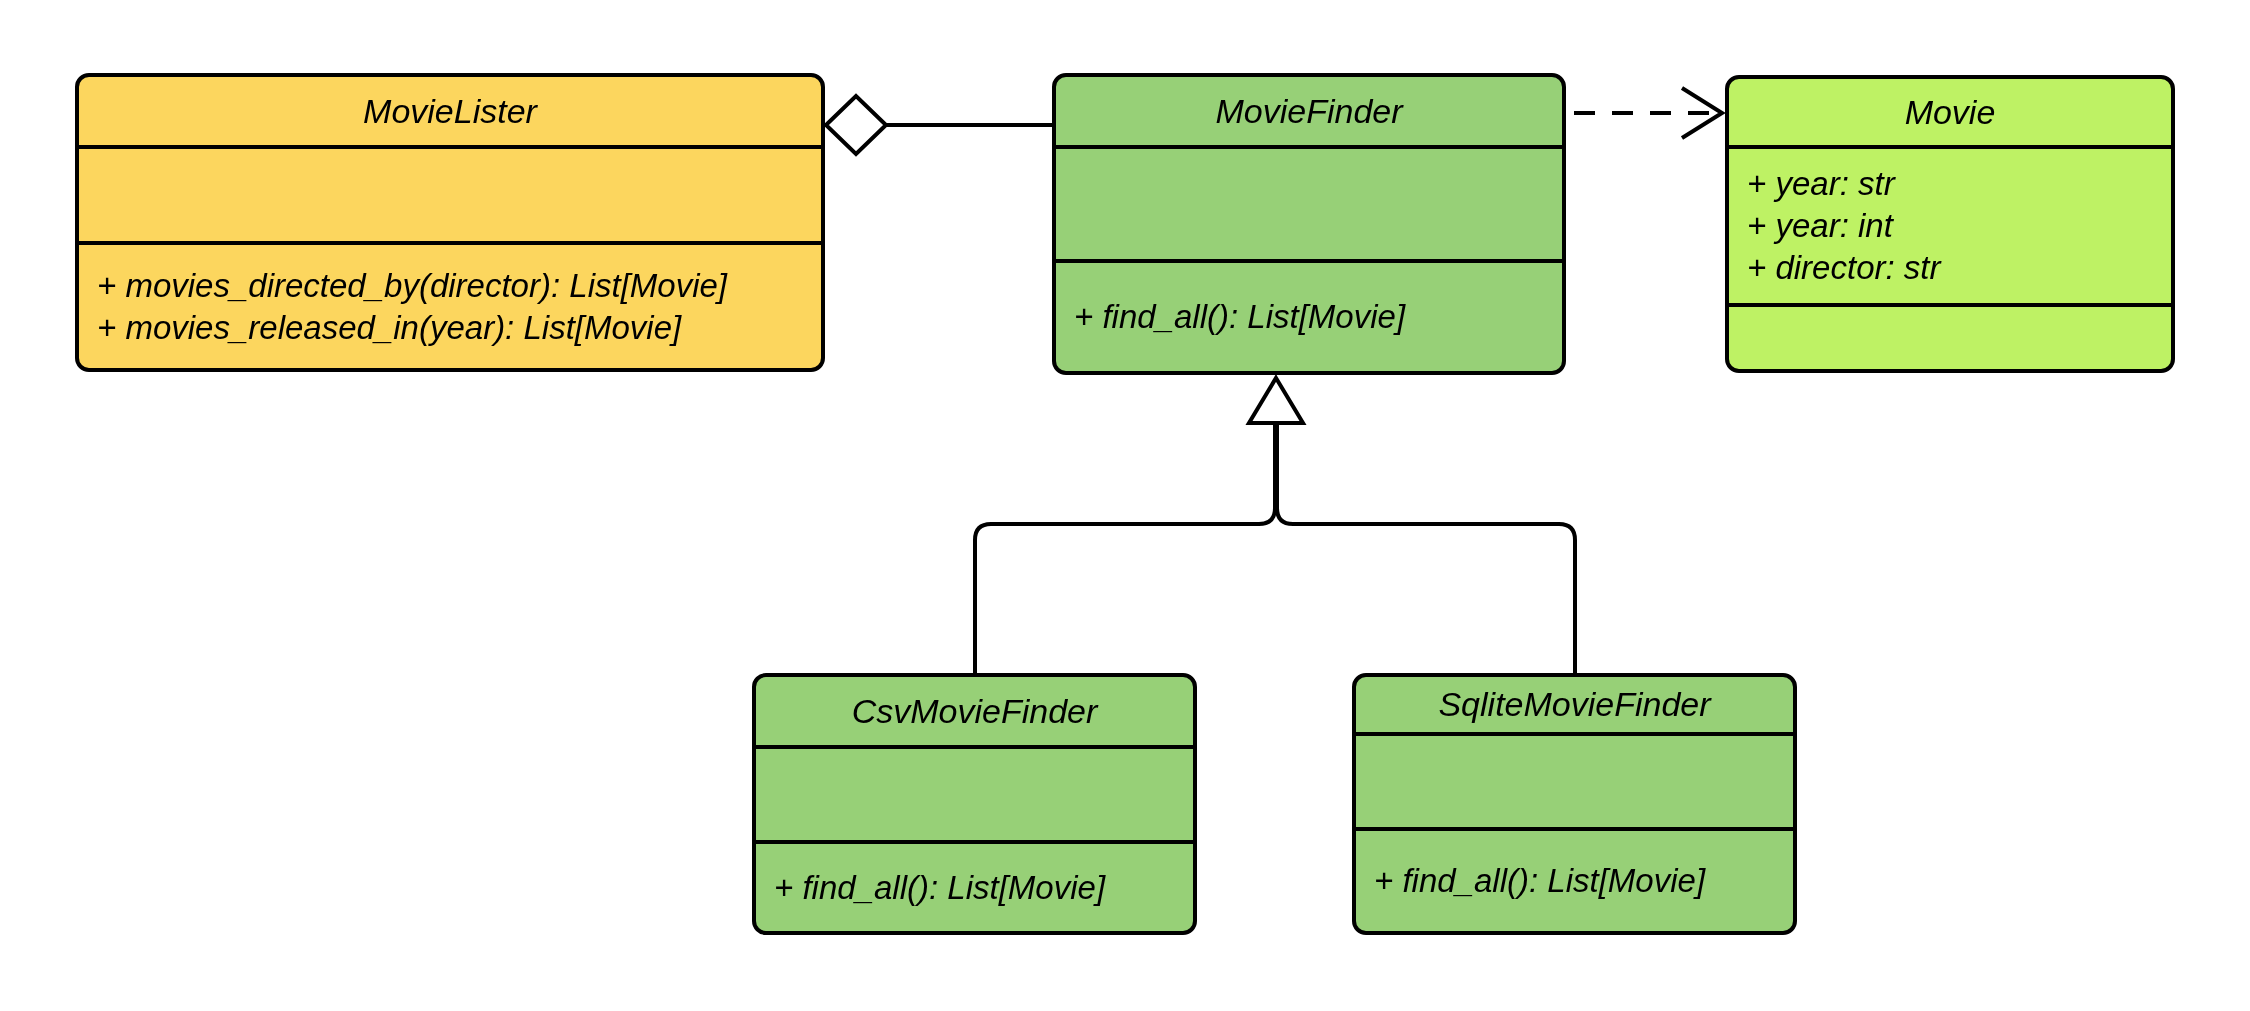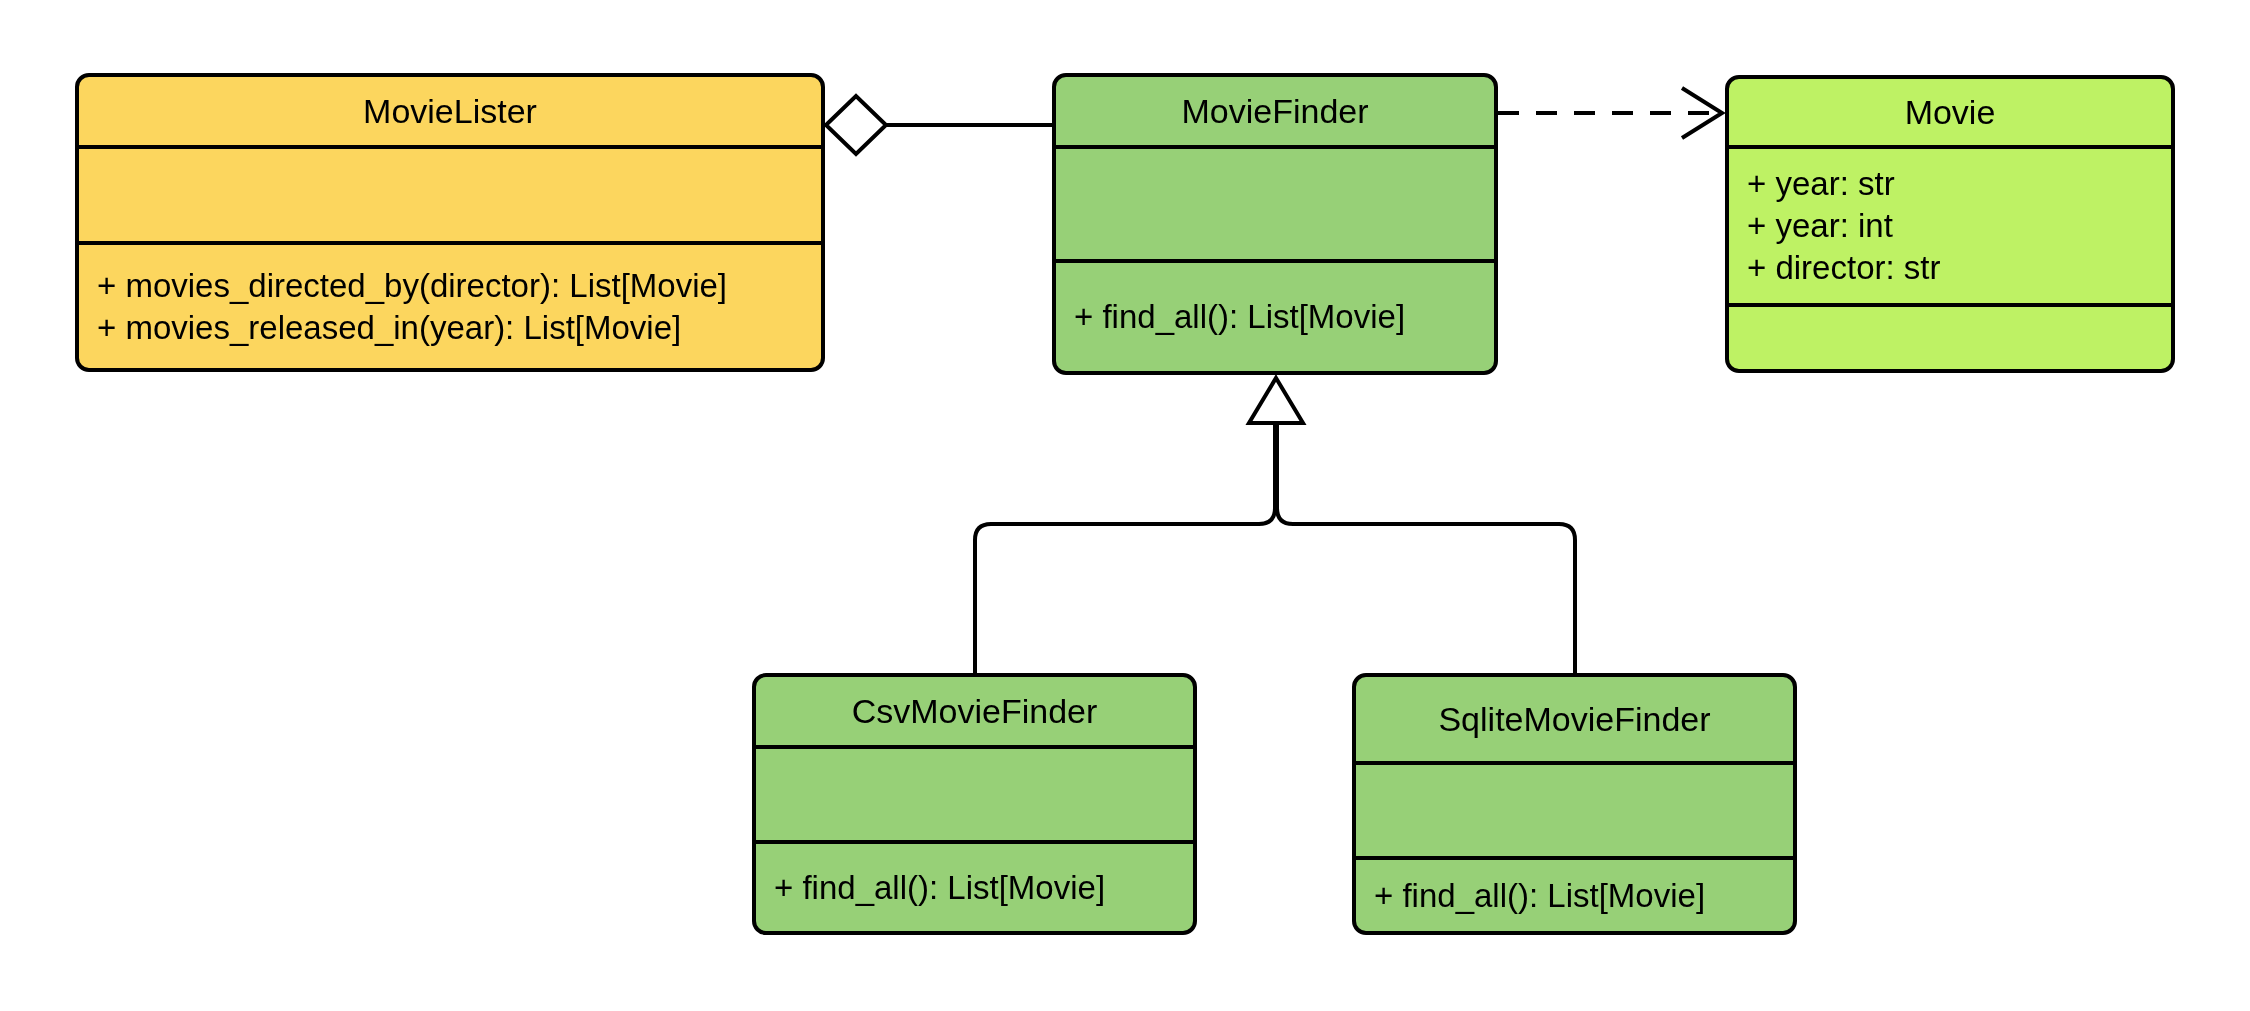--- a/index.html
+++ b/index.html
@@ -8,20 +8,21 @@
     background: #ffffff;
   }
   .canvas {
     position: relative;
     width: 2250px;
     height: 1011px;
     background: #ffffff;
     font-family: "Liberation Sans", sans-serif;
     color: #000000;
     overflow: hidden;
+    font-style: italic;
   }
   .connector-layer {
     position: absolute;
     left: 0; top: 0;
     width: 2250px;
     height: 1011px;
   }
   .uml-class {
     position: absolute;
     box-sizing: border-box;
@@ -57,34 +58,34 @@
 
   .fill-yellow { background: #FCD65E; }
   .fill-green  { background: #97D077; }
   .fill-blue   { background: #bef264; }
 
   
   #box-movielister       { left: 75px;   top: 73px;  width: 750px; height: 299px; }
   #box-movielister .title   { height: 68px; }
   #box-movielister .attrs   { height: 96px; }
 
-  #box-moviefinder       { left: 1052px; top: 73px;  width: 446px; height: 302px; }
+  #box-moviefinder       { left: 1052px; top: 73px;  width: 514px; height: 302px; }
   #box-moviefinder .title   { height: 68px; }
   #box-moviefinder .attrs   { height: 114px; }
 
   #box-movie             { left: 1725px; top: 75px;  width: 450px; height: 298px; }
   #box-movie .title         { height: 66px; }
   #box-movie .attrs         { height: 158px; }
 
   #box-csvmoviefinder    { left: 752px;  top: 673px; width: 445px; height: 262px; text-align: right; }
   #box-csvmoviefinder .title { height: 68px; }
   #box-csvmoviefinder .attrs { height: 95px; }
 
   #box-sqlitemoviefinder { left: 1352px; top: 673px; width: 445px; height: 262px; }
-  #box-sqlitemoviefinder .title { height: 84px; }
+  #box-sqlitemoviefinder .title { height: 55px; }
   #box-sqlitemoviefinder .attrs { height: 95px; }
 </style>
 </head>
 <body>
 
 <div class="canvas">
 
   <svg class="connector-layer" viewBox="0 0 2250 1011">
 
     <g>

